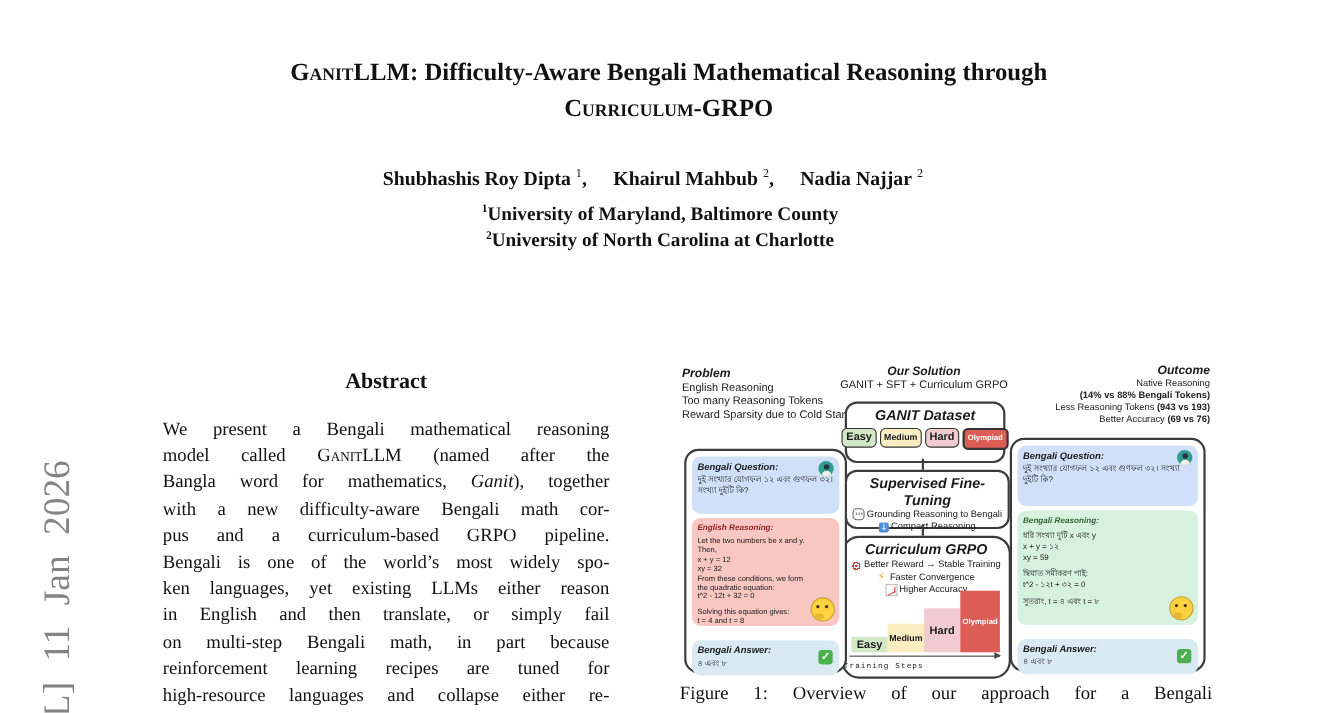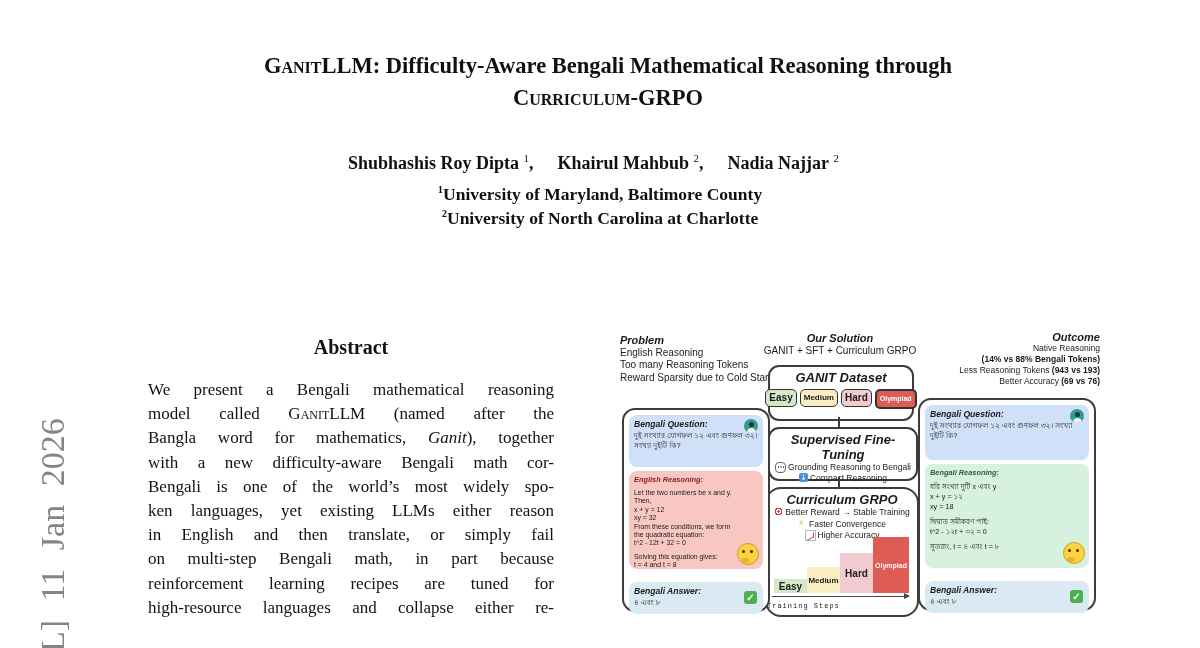--- a/index.html
+++ b/index.html
@@ -54,21 +54,21 @@
   .conn1{top:91px;} .conn2{top:151px;}
 
   .chip-row{display:flex;justify-content:center;gap:3px;margin-top:4px;}
   .chip{border:1.5px solid #333;border-radius:5px;height:16px;line-height:16px;
         padding:0 3px;font-weight:bold;}
   .chip-easy{background:#d3e8c7;font-size:10px;}
   .chip-medium{background:#fbedc2;font-size:8px;}
   .chip-hard{background:#f1cbd0;font-size:10px;}
   .chip-olympiad{background:#dd5c55;color:#fff;font-size:7px;border-width:2px;}
 
-  .bullet{font-size:8.5px;line-height:11px;display:flex;justify-content:center;align-items:flex-start;gap:2px;}
+  .bullet{font-size:8.5px;line-height:11px;display:flex;justify-content:center;align-items:flex-end;gap:2px;}
   .grpo-box .bullet{line-height:11.5px;}
 
   .stairs{position:absolute;left:7px;right:7px;bottom:22px;display:flex;align-items:flex-end;}
   .stair{display:flex;align-items:center;justify-content:center;font-weight:bold;}
   .stair-easy{width:33px;height:14px;background:#d3e8c7;font-size:10px;}
   .stair-medium{width:33px;height:26px;background:#fbedc2;font-size:8px;}
   .stair-hard{width:33px;height:40px;background:#f1cbd0;font-size:10px;}
   .stair-olympiad{width:36px;height:56px;background:#dd5c55;font-size:7px;color:#fff;}
   .axis{position:absolute;left:5px;right:8px;bottom:18px;height:1.5px;background:#444;}
   .axis::after{content:"";position:absolute;right:-1px;top:-3px;border-left:6px solid #444;
@@ -146,20 +146,21 @@
   <div class="affil affil1"><sup>1</sup><span>University of Maryland, Baltimore County</span></div>
   <div class="affil affil2"><sup>2</sup><span>University of North Carolina at Charlotte</span></div>
 
 
   <div class="abs-head">Abstract</div>
   <div class="abs-body">
     <div class="abs-line">We present a Bengali mathematical reasoning</div>
     <div class="abs-line"><span>model called </span><span class="sc">GanitLLM</span><span> (named after the</span></div>
     <div class="abs-line"><span>Bangla word for mathematics, </span><i>Ganit</i><span>), together</span></div>
     <div class="abs-line">with a new difficulty-aware Bengali math cor-</div>
+    <div class="abs-line">pus and a curriculum-based GRPO pipeline.</div>
     <div class="abs-line">Bengali is one of the world’s most widely spo-</div>
     <div class="abs-line">ken languages, yet existing LLMs either reason</div>
     <div class="abs-line">in English and then translate, or simply fail</div>
     <div class="abs-line">on multi-step Bengali math, in part because</div>
     <div class="abs-line">reinforcement learning recipes are tuned for</div>
     <div class="abs-line">high-resource languages and collapse either re-</div>
   </div>
 
   <div class="fig">
 
@@ -266,32 +267,33 @@
       <div class="sec sec-q">
         <div class="sec-label">Bengali Question:</div>
         <div class="person-ic"></div>
         <div class="bn-text">দুই সংখ্যার যোগফল ১২ এবং গুণফল ৩২। সংখ্যা দুইটি কি?</div>
       </div>
       <div class="sec sec-br">
         <div class="sec-label">Bengali Reasoning:</div>
         <div class="rlines">
           <div class="rline">ধরি সংখ্যা দুটি x এবং y</div>
           <div class="rline">x + y = ১২</div>
-          <div class="rline">xy = 18</div>
+          <div class="rline">xy = 59</div>
           <div class="rline"></div>
           <div class="rline">দ্বিঘাত সমীকরণ পাই:</div>
           <div class="rline">t^2 - ১২t + ৩২ = 0</div>
           <div class="rline"></div>
           <div class="rline">সুতরাং, t = ৪ এবং t = ৮</div>
         </div>
         <div class="think-ic"></div>
       </div>
       <div class="sec sec-a">
         <div class="sec-label">Bengali Answer:</div>
         <div class="bn-text">৪ এবং ৮</div>
         <div class="check-ic">✓</div>
       </div>
     </div>
 
   </div>
 
+  <div class="caption">Figure 1: Overview of our approach for a Bengali</div>
 
 </div>
 
 </body></html>

